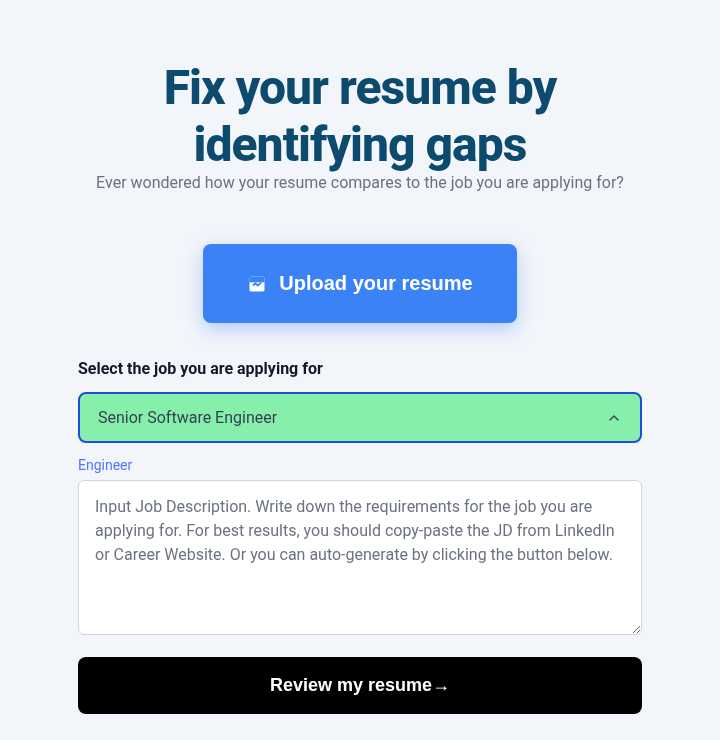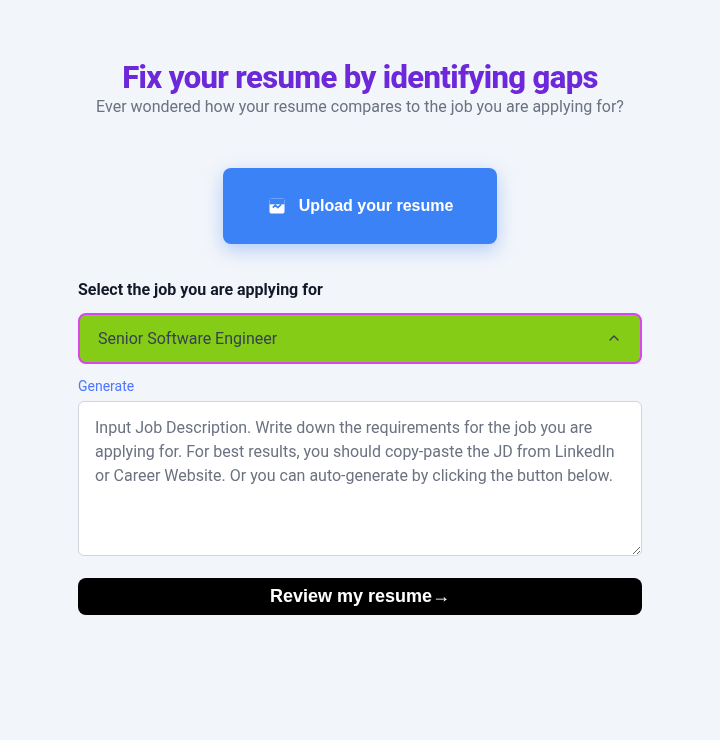--- a/index.html
+++ b/index.html
@@ -11,67 +11,67 @@
       height: 740px;
       overflow: hidden;
     }
     .container {
       padding: 60px 78px 0 78px;
       display: flex;
       flex-direction: column;
       align-items: center;
     }
     h1 {
-      font-size: 31px;
+      font-size: 48px;
       font-weight: 800;
       text-align: center;
       line-height: 1.18;
       letter-spacing: -0.02em;
-      color: #6d28d9;
+      color: #0c4a6e;
     }
     .subtitle {
       font-size: 16px;
       color: #6b7280;
       text-align: center;
     }
     .upload-btn {
       margin-top: 52px;
       background: #3b82f6;
       color: #fff;
       border: none;
       border-radius: 8px;
       padding: 28px 44px;
-      font-size: 16px;
+      font-size: 20px;
       font-weight: 600;
       display: inline-flex;
       align-items: center;
       gap: 12px;
       cursor: pointer;
       box-shadow: 0 6px 18px rgba(59,130,246,.35);
     }
     .upload-btn svg { display: block; }
     .section {
       width: 100%;
       margin-top: 36px;
     }
     .label {
       font-size: 16px;
       font-weight: 700;
       color: #111827;
       margin-bottom: 14px;
     }
     .select {
       width: 100%;
-      border: 2px solid #d946ef;
+      border: 2px solid #1d4ed8;
       border-radius: 8px;
       padding: 14px 18px;
       display: flex;
       align-items: center;
       justify-content: space-between;
-      background: #84cc16;
+      background: #86efac;
       cursor: pointer;
     }
     .select-value {
       color: #374151;
       font-size: 16px;
     }
     .chevron { display: block; }
     .generate {
       margin-top: 14px;
       font-size: 14px;
@@ -93,21 +93,21 @@
       line-height: 1.5;
     }
     .textarea::placeholder { color: #6b7280; }
     .review-btn {
       margin-top: 18px;
       width: 100%;
       background: #000;
       color: #fff;
       border: none;
       border-radius: 8px;
-      padding: 8px;
+      padding: 18px;
       font-size: 18px;
       font-weight: 700;
       cursor: pointer;
       display: inline-flex;
       align-items: flex-start;
       justify-content: center;
     }
   </style>
 </head>
 <body>
@@ -134,21 +134,21 @@
 
     <div class="select">
       <span class="select-value">Senior Software Engineer</span>
       <span>
         <svg class="chevron" width="16" height="16" viewBox="0 0 24 24" fill="none" stroke="#374151" stroke-width="2" stroke-linecap="round" stroke-linejoin="round">
           <polyline points="18 15 12 9 6 15"></polyline>
         </svg>
       </span>
     </div>
 
-    <span class="generate">Generate</span>
+    <span class="generate">Engineer</span>
 
     <textarea class="textarea" placeholder="Input Job Description. Write down the requirements for the job you are applying for. For best results, you should copy-paste the JD from LinkedIn or Career Website. Or you can auto-generate by clicking the button below." style=""></textarea>
 
     <button class="review-btn">
       <span>Review my resume</span>
       <span>→</span>
     </button>
   </div>
 
 </div>

